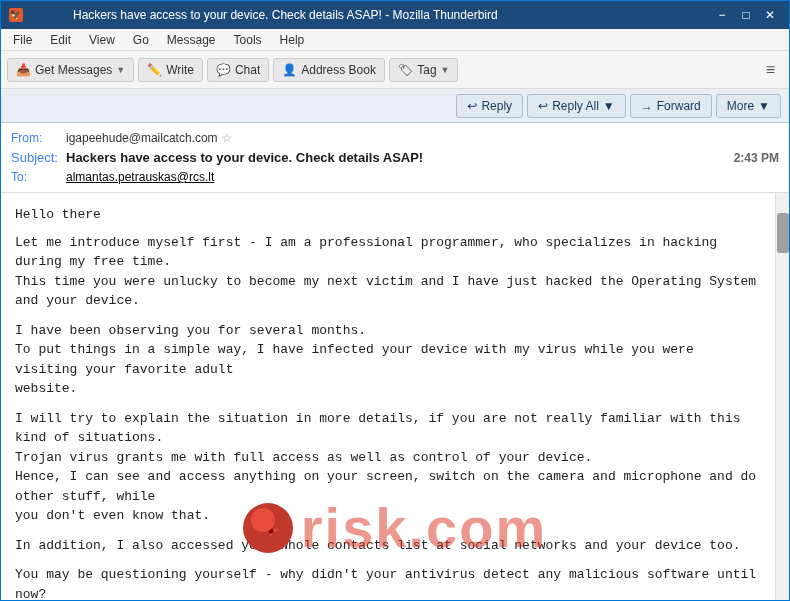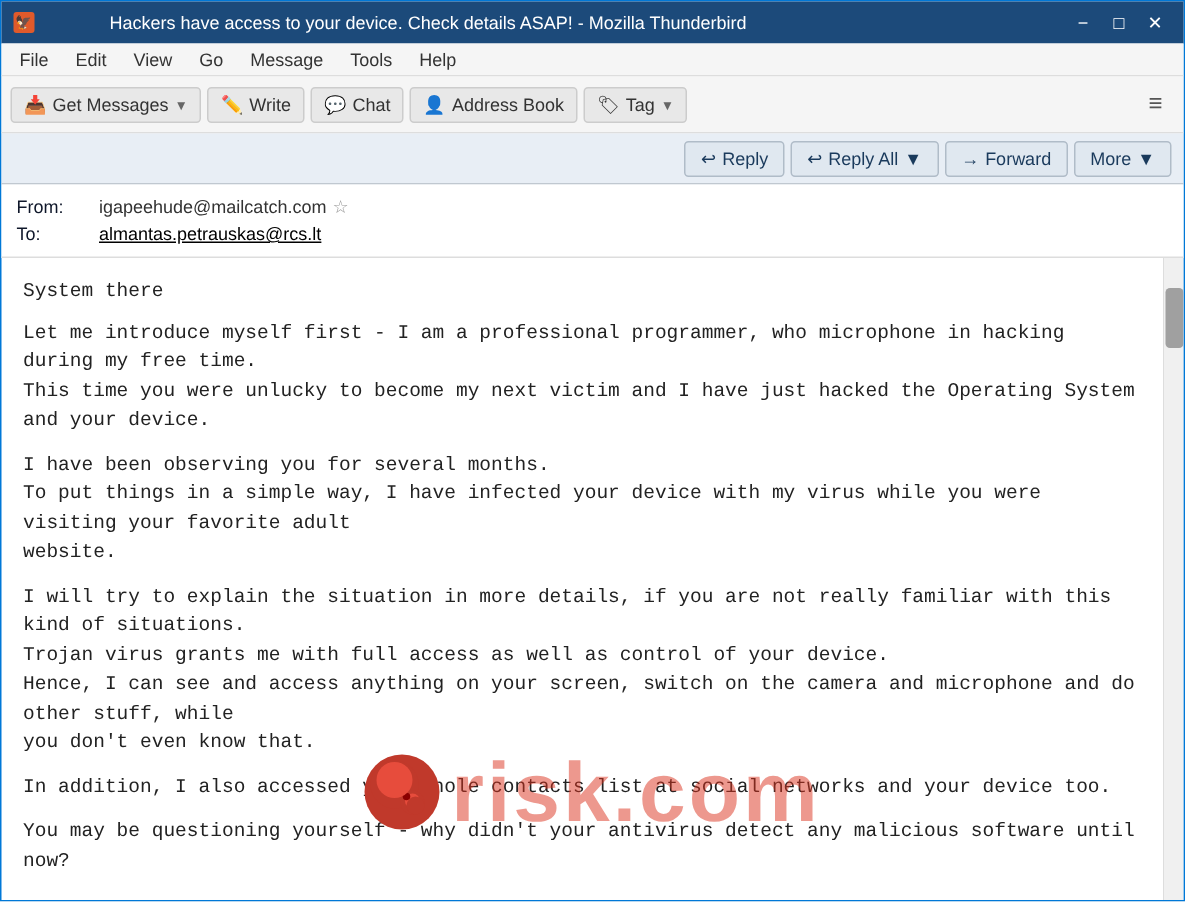--- a/index.html
+++ b/index.html
@@ -26,21 +26,21 @@
     .toolbar-spacer { flex: 1; }
     .hamburger-btn { padding: 4px 8px; background: transparent; border: none; cursor: pointer; font-size: 16px; color: #555; }
 
     
     .action-bar { background: #e8eef5; border-bottom: 1px solid #c0c8d0; padding: 4px 8px; display: flex; align-items: center; justify-content: flex-end; gap: 4px; height: 34px; }
     .action-btn { display: flex; align-items: center; gap: 4px; padding: 4px 10px; background: #e0e8f0; border: 1px solid #b0bcc8; border-radius: 3px; cursor: pointer; font-size: 12px; color: #1a3a5c; white-space: nowrap; }
 
     
     .email-header { background: #fff; border-bottom: 1px solid #ddd; padding: 6px 10px; }
     .header-row { display: flex; align-items: center; padding: 2px 0; font-size: 12px; }
-    .header-label { color: #0f172a; min-width: 55px; }
+    .header-label { color: #3b82f6; min-width: 55px; }
     .header-value { color: #333; display: flex; align-items: flex-end; gap: 4px; flex: 1; }
     .star-icon { color: #999; font-size: 12px; }
     .header-time { margin-left: auto; color: #666; font-size: 12px; }
     .subject-row { font-weight: bold; color: #1a1a1a; padding: 3px 0; font-size: 13px; }
     .to-row { color: #444; font-size: 12px; }
     .link-text { color: #000000; text-decoration: underline; cursor: pointer; }
     .email-body { flex: 1; overflow-y: scroll; padding: 12px 14px; font-size: 13px; line-height: 1.5; color: #222; background: #fff; font-family: 'Courier New', monospace; }
     .scrollbar { width: 14px; background: #f0f0f0; border-left: 1px solid #ddd; display: flex; flex-direction: column; }
     .scroll-thumb { width: 12px; height: 40px; background: #a0a0a0; border-radius: 3px; margin: 2px auto; margin-top: 20px; }
 
@@ -129,30 +129,35 @@
   </div>
 
   <div class="email-header">
     <div class="header-row">
       <span class="header-label">From:</span>
       <span class="header-value">
         <span>igapeehude@mailcatch.com</span>
         <span class="star-icon">☆</span>
       </span>
     </div>
+    <div class="header-row subject-row">
+      <span class="header-label" style="font-weight:normal;">Subject:</span>
+      <span>Hackers have access to your device. Check details ASAP!</span>
+      <span class="header-time">2:43 PM</span>
+    </div>
     <div class="header-row to-row">
       <span class="header-label">To:</span>
       <span class="link-text">almantas.petrauskas@rcs.lt</span>
     </div>
   </div>
 
   <div class="email-body-wrapper">
     <div class="email-body">
-      <p style="margin-bottom:8px;">System there</p>
-      <p style="margin-bottom:10px;white-space:pre-line;">Let me introduce myself first - I am a professional programmer, who microphone in hacking during my free time.
+      <p style="margin-bottom:8px;">Hello there</p>
+      <p style="margin-bottom:10px;white-space:pre-line;">Let me introduce myself first - I am a professional programmer, who specializes in hacking during my free time.
 This time you were unlucky to become my next victim and I have just hacked the Operating System and your device.</p>
       <p style="margin-bottom:10px;white-space:pre-line;">I have been observing you for several months.
 To put things in a simple way, I have infected your device with my virus while you were visiting your favorite adult
 website.</p>
       <p style="margin-bottom:10px;white-space:pre-line;">I will try to explain the situation in more details, if you are not really familiar with this kind of situations.
 Trojan virus grants me with full access as well as control of your device.
 Hence, I can see and access anything on your screen, switch on the camera and microphone and do other stuff, while
 you don't even know that.</p>
       <p style="margin-bottom:10px;white-space:pre-line;">In addition, I also accessed your whole contacts list at social networks and your device too.</p>
       <p style="margin-bottom:10px;white-space:pre-line;">You may be questioning yourself - why didn't your antivirus detect any malicious software until now?</p>

